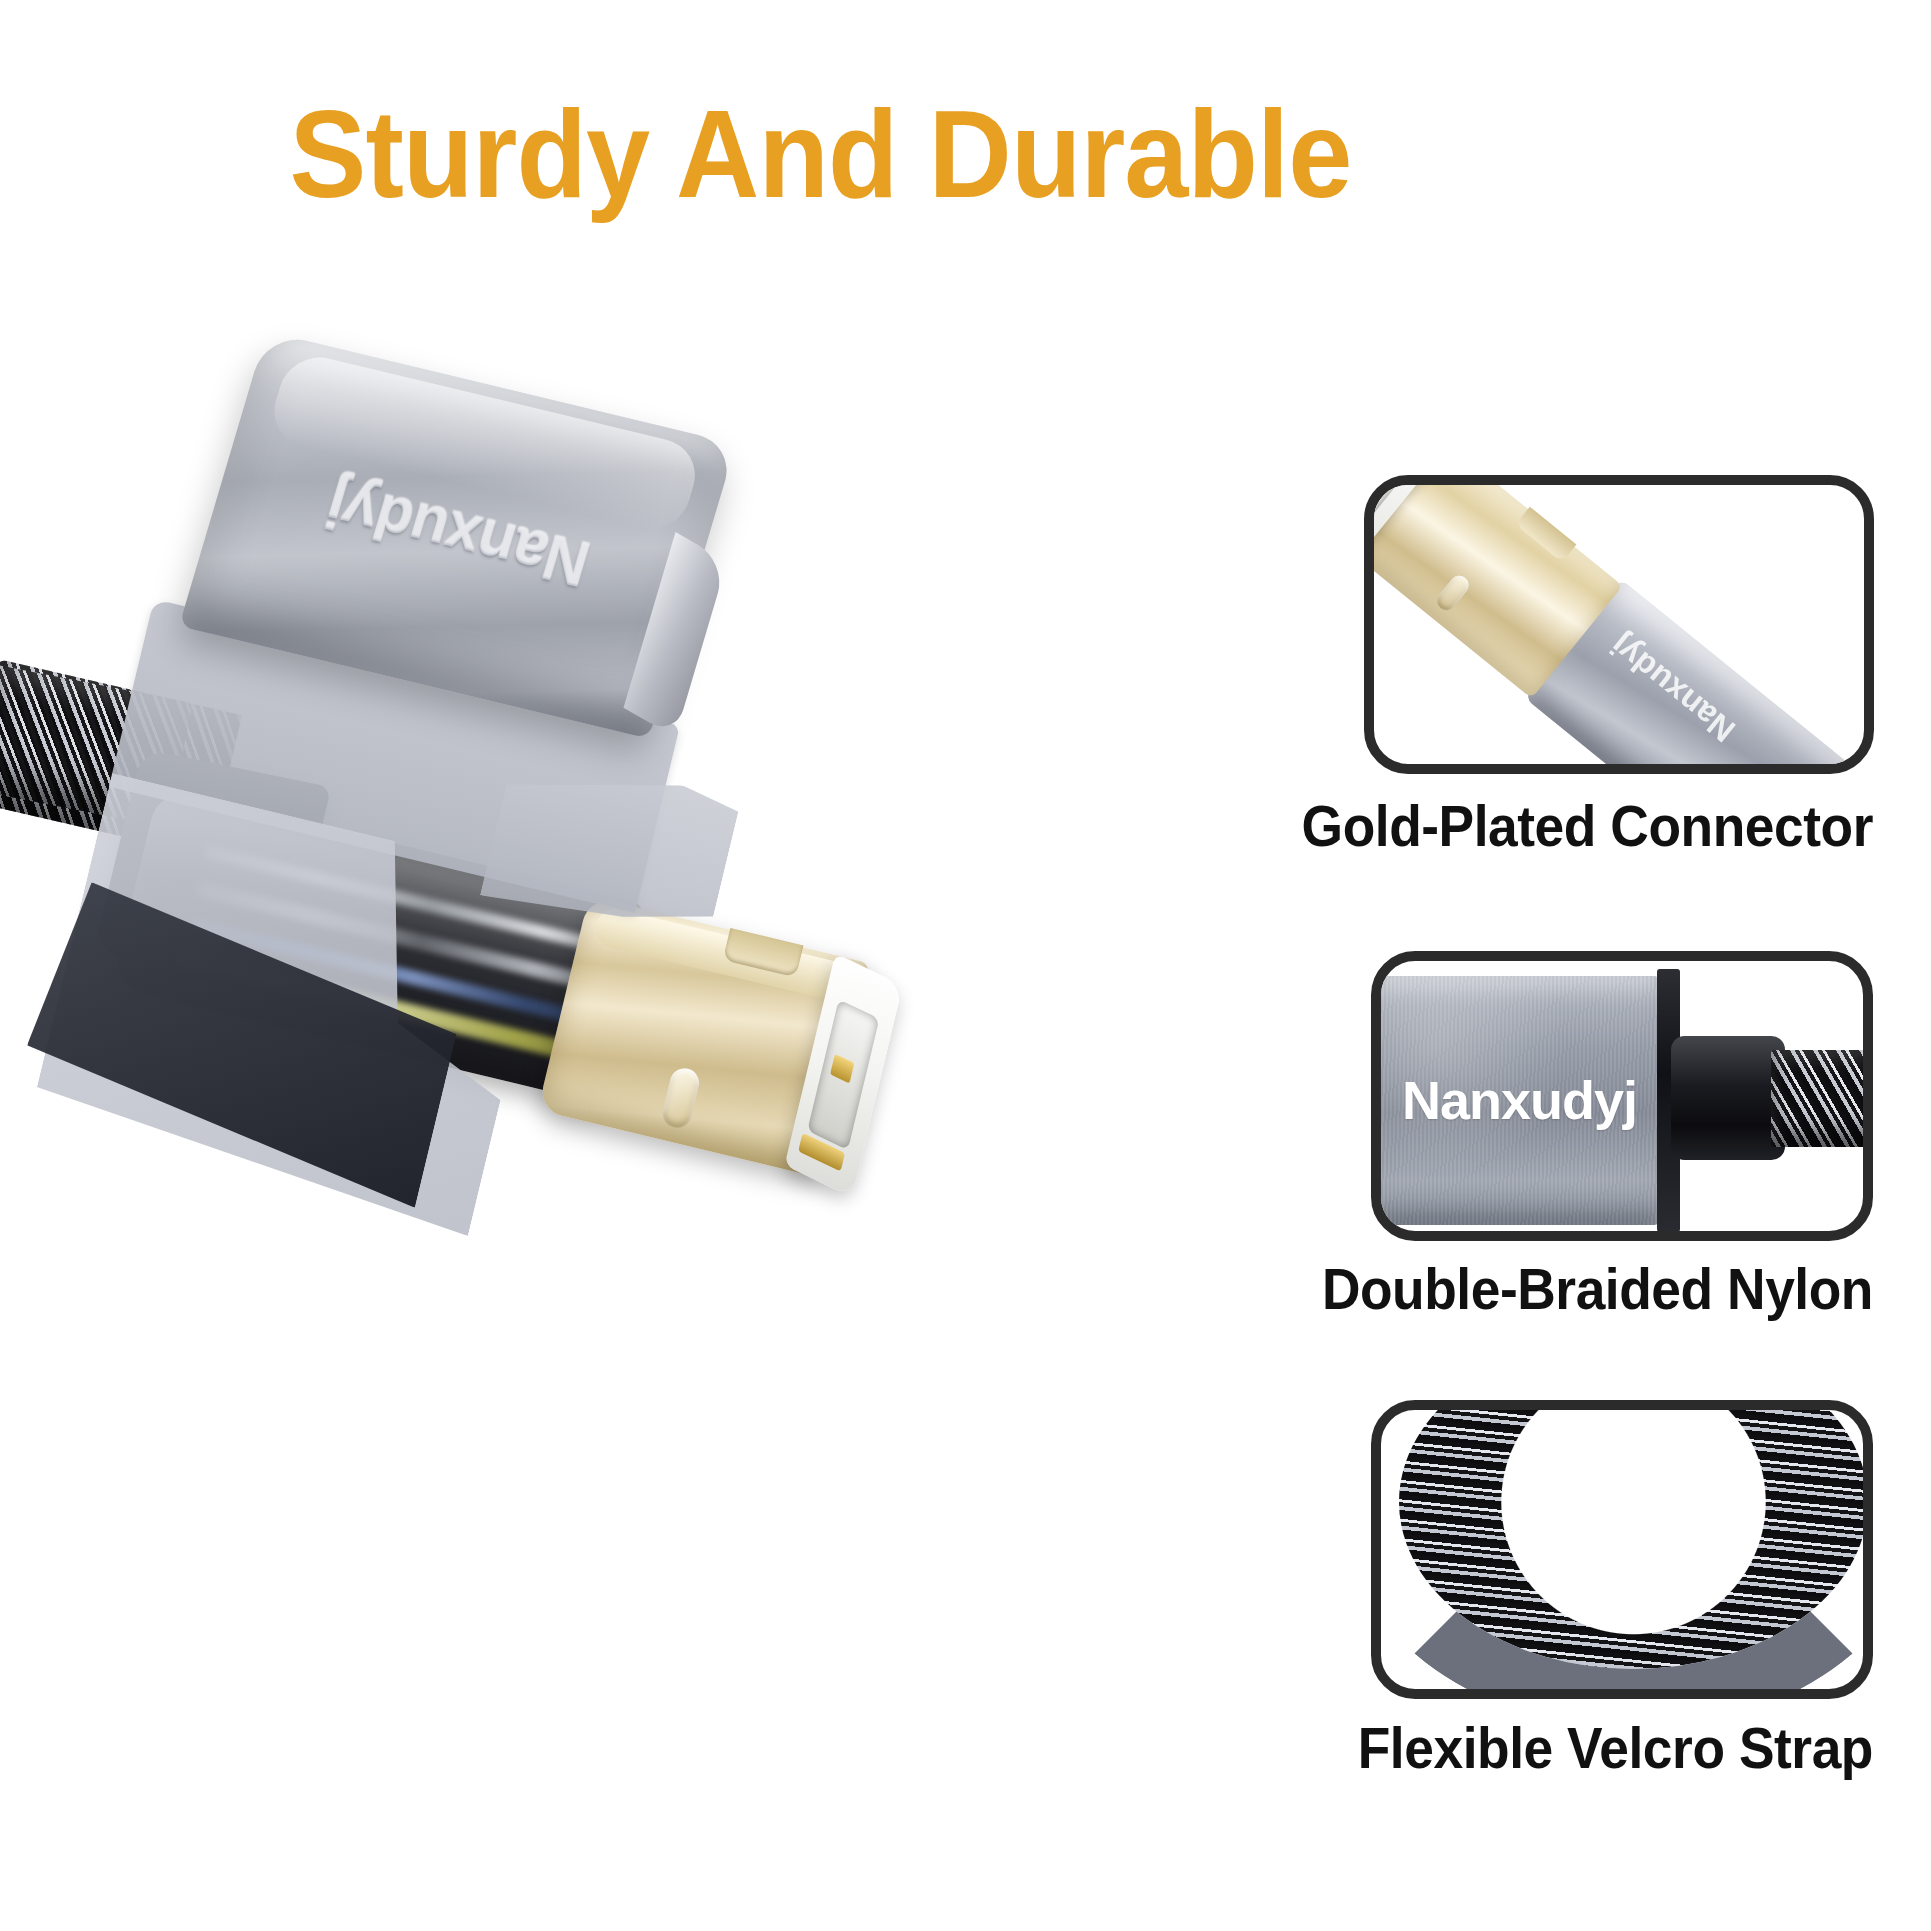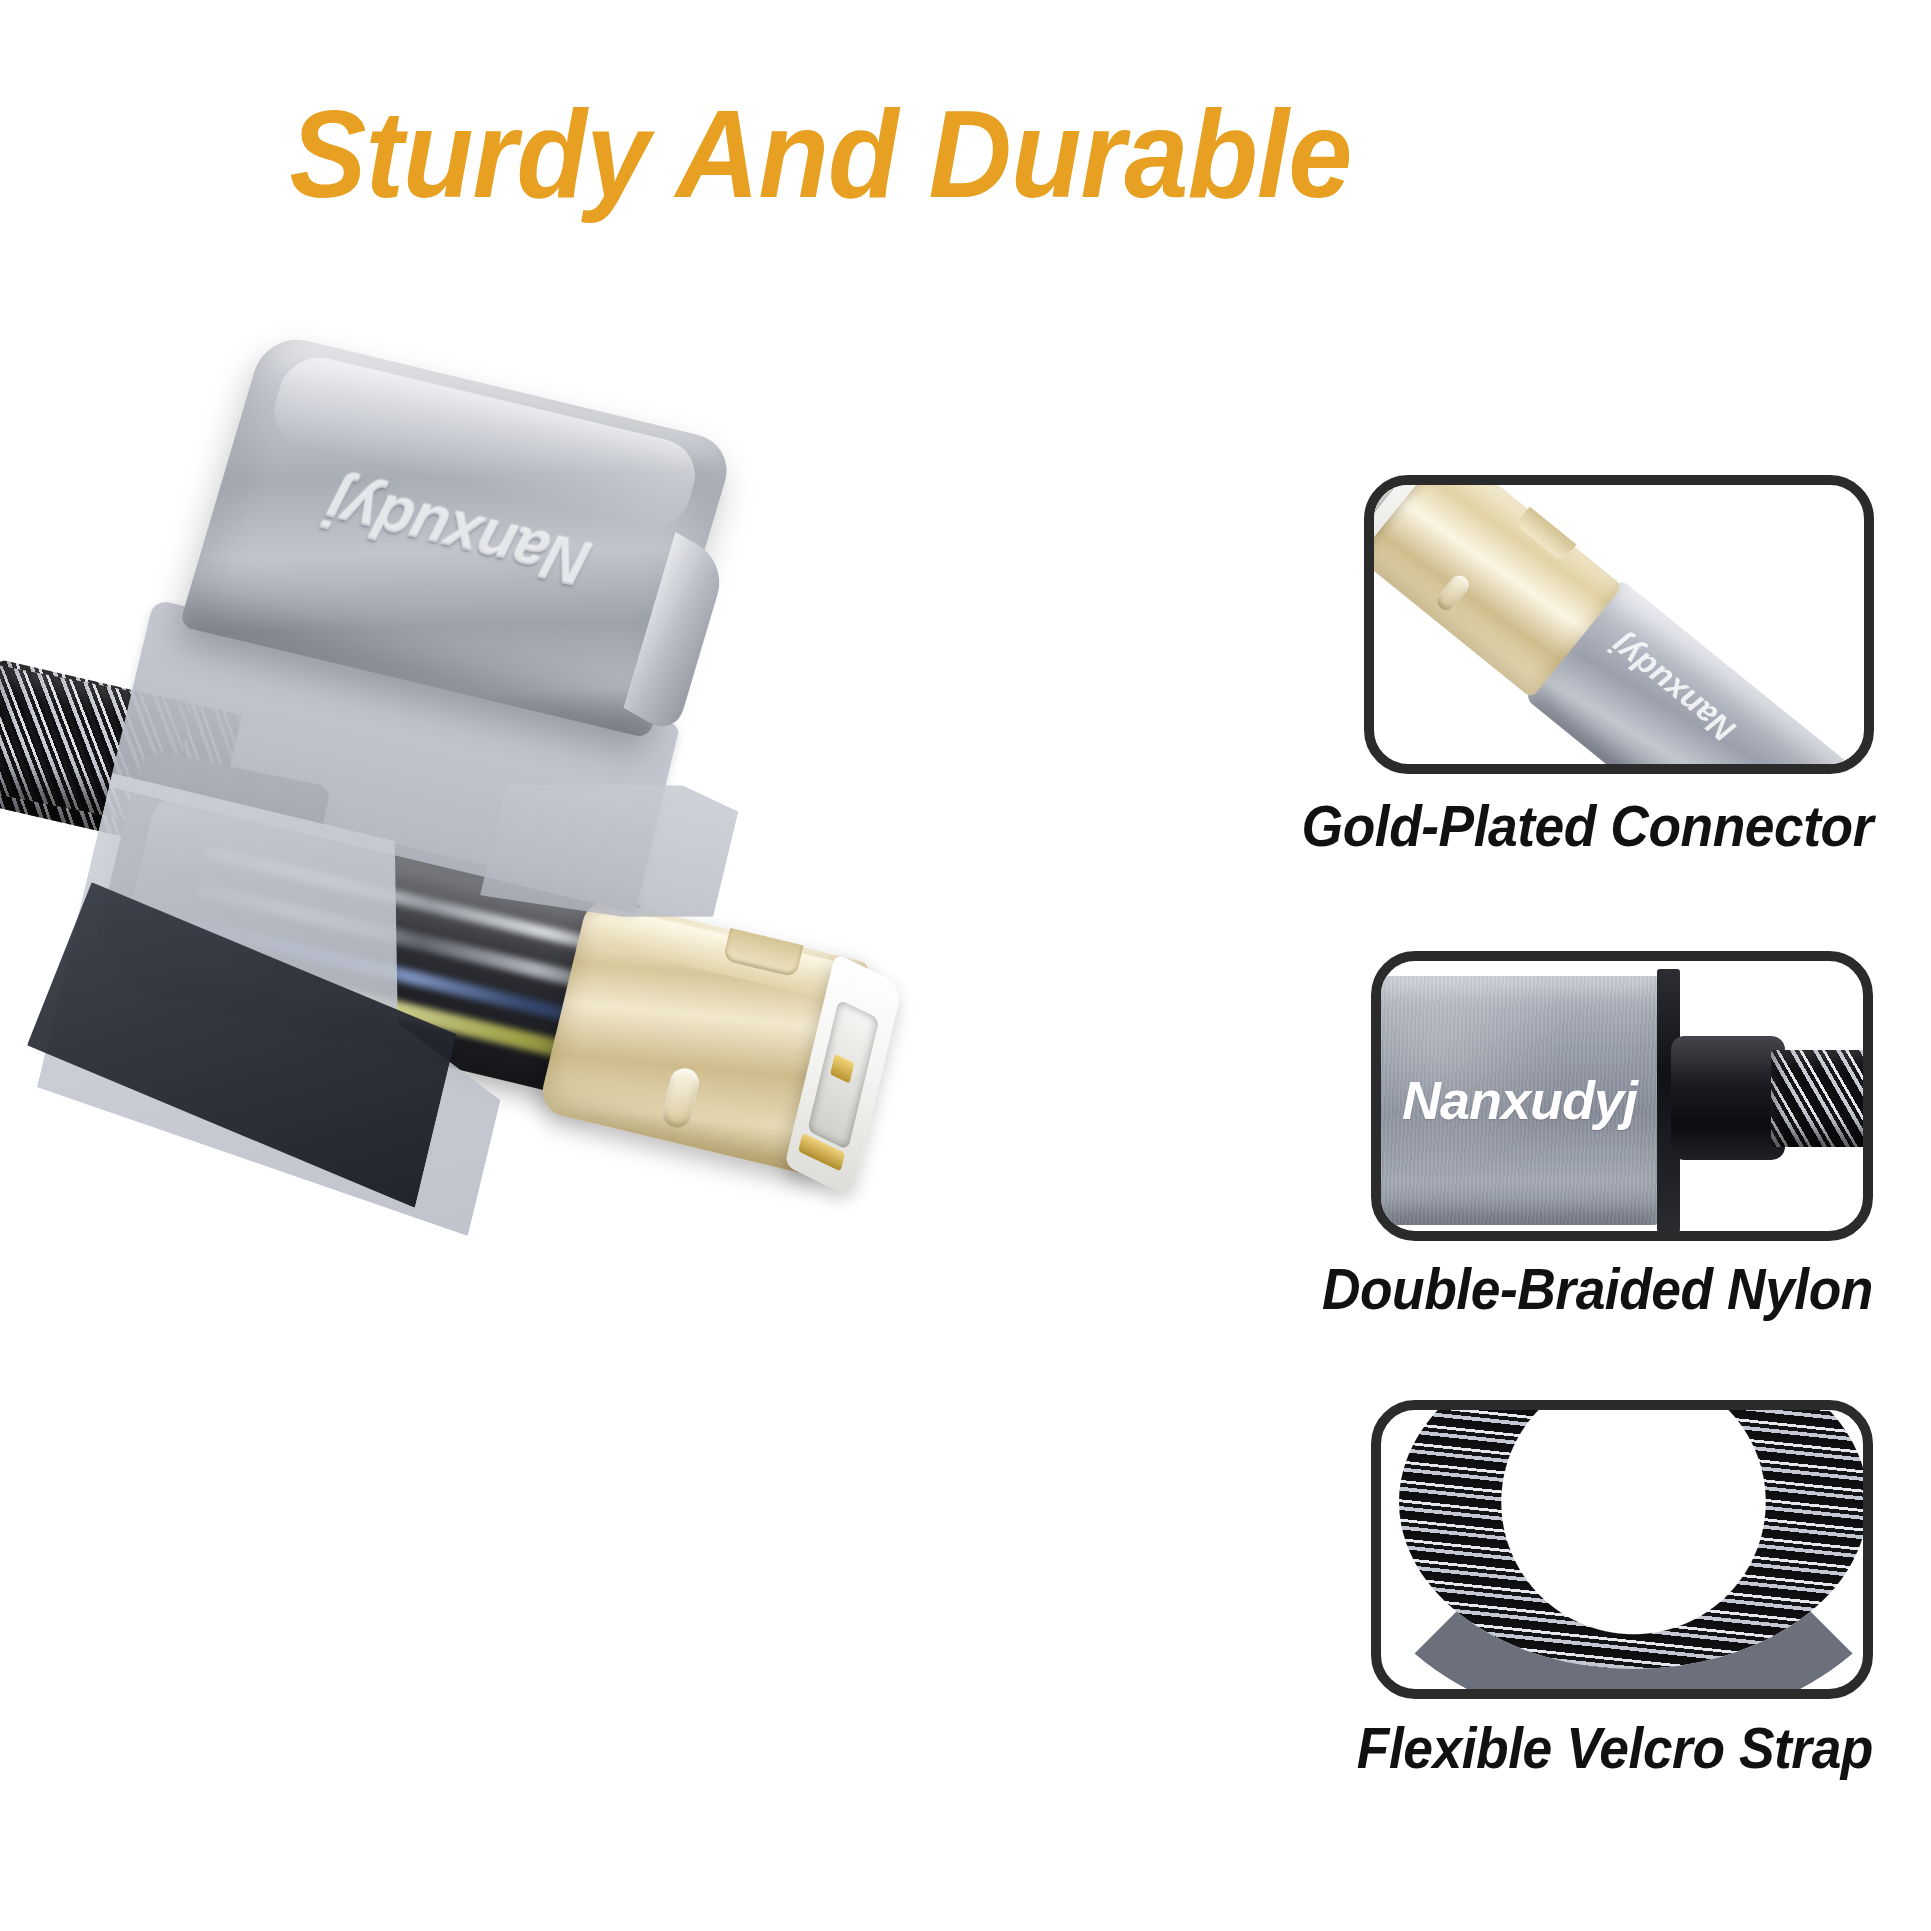--- a/index.html
+++ b/index.html
@@ -3,21 +3,21 @@
 <meta charset="utf-8">
 <title>Sturdy And Durable</title>
 <style>
   * { box-sizing: border-box; margin: 0; padding: 0; }
   html, body {
     width: 1931px; height: 1931px;
     background: #ffffff;
     font-family: "Liberation Sans", sans-serif;
     overflow: hidden;
   }
-  #page { position: relative; width: 1716px; height: 1931px; background: #fff; font-style: italic; }
+  #page { position: relative; width: 1716px; height: 1931px; background: #fff; }
 
   
   #title {
     position: absolute;
     left: 0; top: 92px; width: 1641px;
     text-align: center;
     font-size: 124px;
     font-weight: bold;
     letter-spacing: -1px;
     line-height: 1.0;

